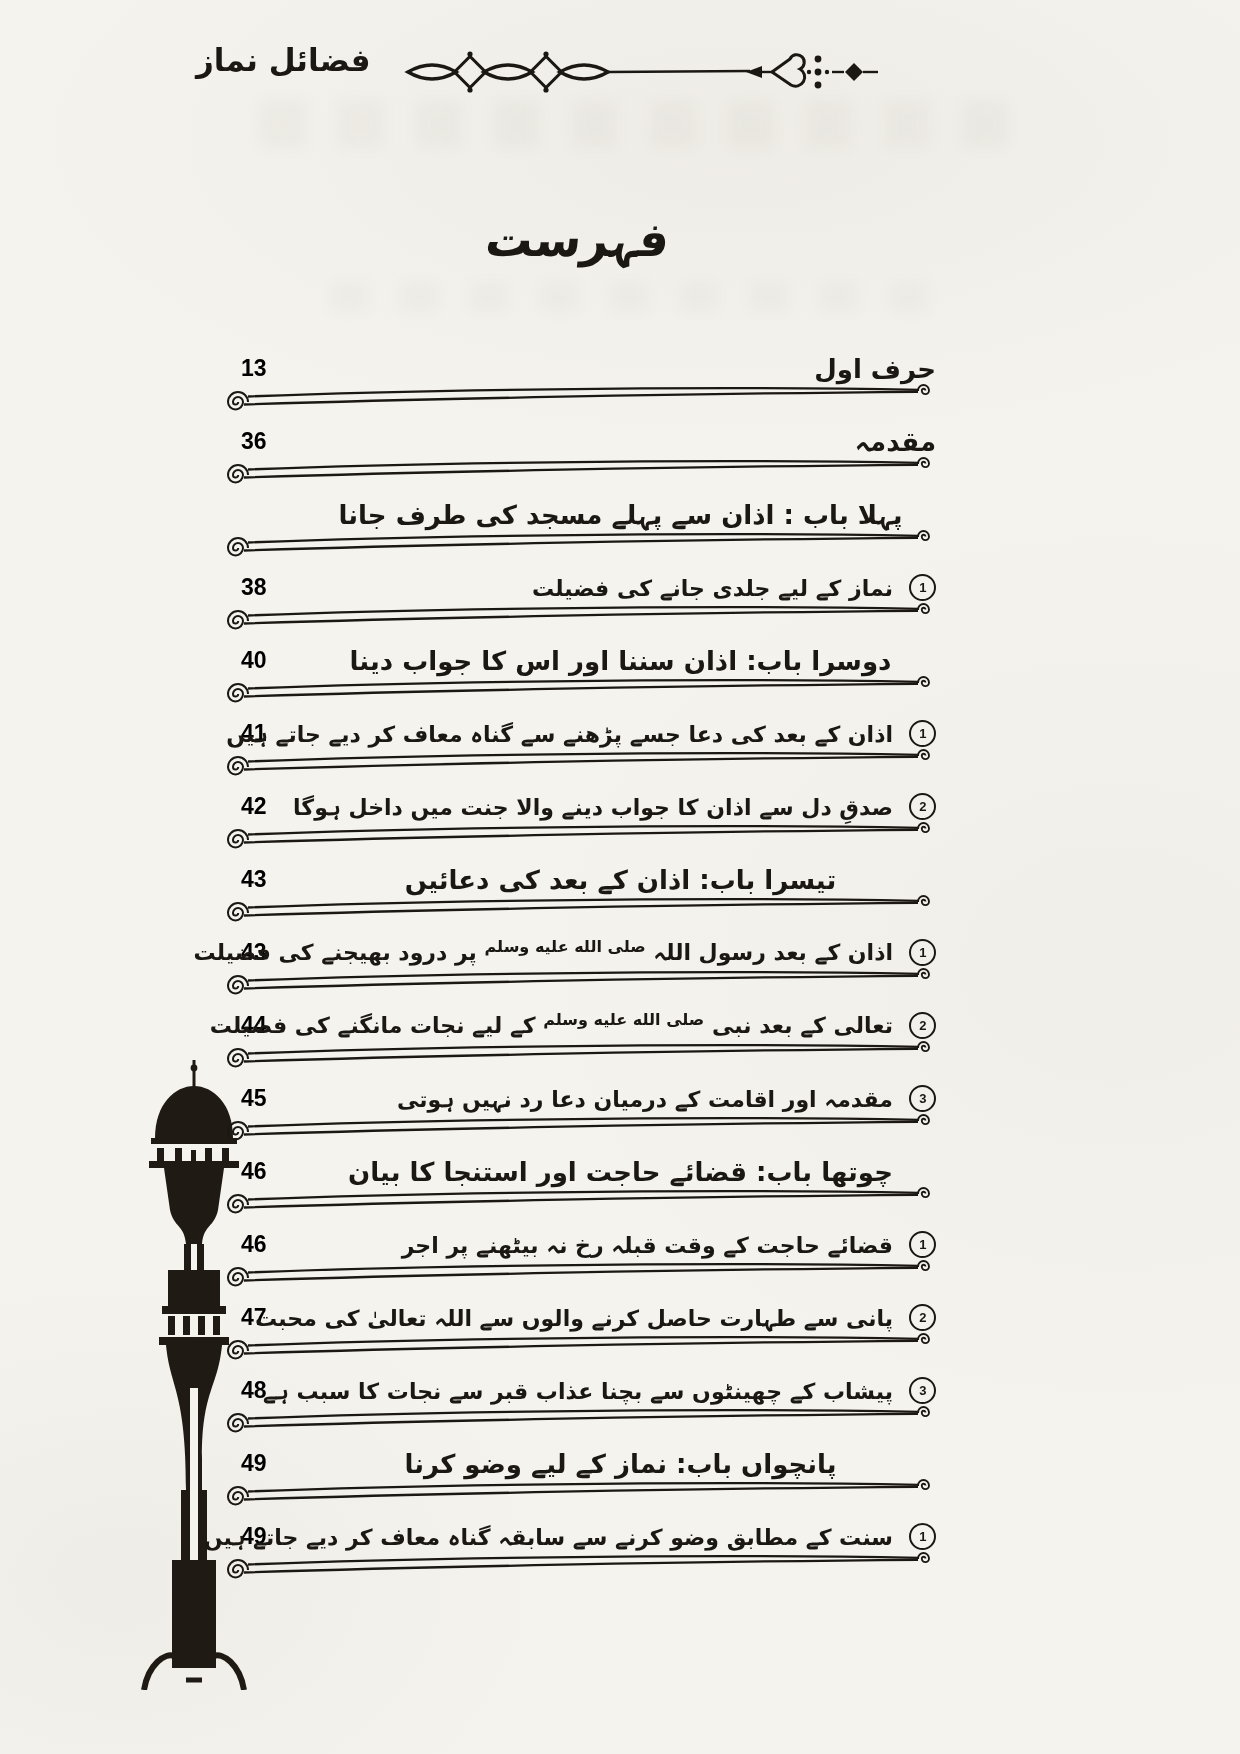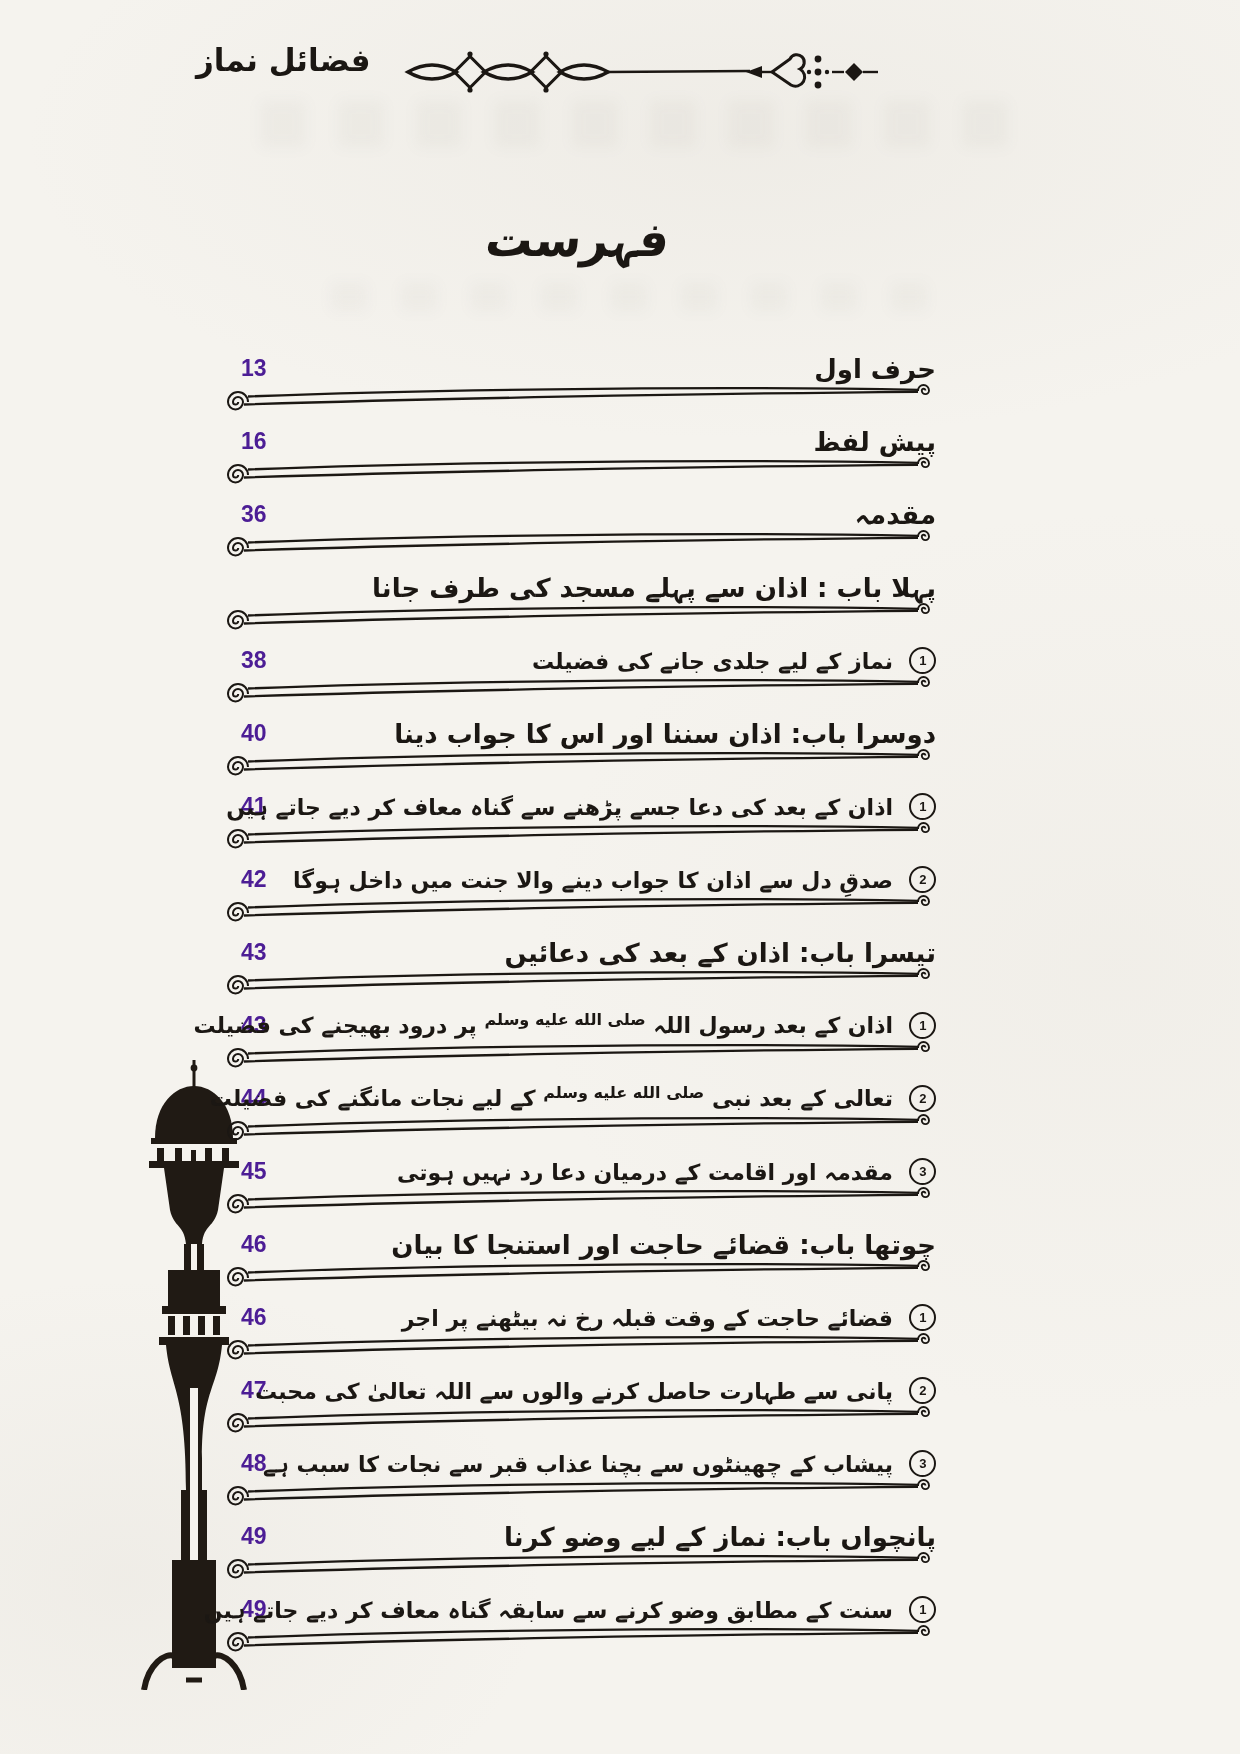--- a/index.html
+++ b/index.html
@@ -37,28 +37,28 @@
     direction:rtl;
   }
 
   
   .toc{position:absolute;left:215px;top:339px;width:725px;z-index:2;}
   .toc-row{position:relative;height:73px;width:725px;}
   .rule{position:absolute;left:0;bottom:0;width:725px;height:32px;}
   .pagenum{
     position:absolute;left:26px;bottom:30px;
     font-family:"Liberation Sans","DejaVu Sans",sans-serif;
-    font-size:23px;font-weight:bold;color:#4c1d95;
+    font-size:23px;font-weight:bold;color:#000000;
   }
   .entry-text{
     position:absolute;right:4px;bottom:28px;left:90px;
     direction:rtl;text-align:right;white-space:nowrap;
     font-weight:bold;
   }
-  .toc-row.chapter .entry-text{font-size:26px;letter-spacing:-.5px;}
+  .toc-row.chapter .entry-text{font-size:26px;letter-spacing:-.5px;text-align:center;}
   .toc-row.front   .entry-text{font-size:26px;}
   .toc-row.item    .entry-text{font-size:22px;letter-spacing:-.5px;}
   .marker{
     display:inline-flex;align-items:center;justify-content:center;
     width:23px;height:23px;border:2.4px solid #1b1713;border-radius:50%;
     font-family:"Liberation Sans",sans-serif;font-size:13px;font-weight:bold;
     margin-left:16px;vertical-align:middle;transform:translateY(-2px);
   }
   .honorific{font-size:16px;font-weight:bold;letter-spacing:-.5px;vertical-align:super;}
 
@@ -137,30 +137,20 @@
     <span class="pagenum">13</span>
     <span class="entry-text"><span>حرف اول</span></span>
     <span class="rule"><svg width="725" height="32" viewBox="0 0 725 32" fill="none" stroke="#1b1713">
           <path stroke-width="2" d="M 33 22 a 10 10 0 1 0 -20 0 a 7.5 7.5 0 1 0 15 0 a 5 5 0 1 0 -10 0 a 2.6 2.6 0 1 0 5.2 0"></path>
           <path stroke-width="2.3" d="M 33 16.5 C 180 10.5 470 5.5 704 9.8"></path>
           <path stroke-width="2.3" d="M 29 24.5 C 200 19 480 13.5 703 11.8"></path>
           <path stroke-width="1.9" d="M 703 10.5 a 5.5 5.5 0 1 1 11 0 a 3.6 3.6 0 1 1 -7.2 0 a 1.8 1.8 0 1 1 3.6 0"></path>
         </svg></span>
   </div>
     <div class="toc-row front">
-    <span class="pagenum">16</span>
-    <span class="entry-text"><span>پیش لفظ</span></span>
-    <span class="rule"><svg width="725" height="32" viewBox="0 0 725 32" fill="none" stroke="#1b1713">
-          <path stroke-width="2" d="M 33 22 a 10 10 0 1 0 -20 0 a 7.5 7.5 0 1 0 15 0 a 5 5 0 1 0 -10 0 a 2.6 2.6 0 1 0 5.2 0"></path>
-          <path stroke-width="2.3" d="M 33 16.5 C 180 10.5 470 5.5 704 9.8"></path>
-          <path stroke-width="2.3" d="M 29 24.5 C 200 19 480 13.5 703 11.8"></path>
-          <path stroke-width="1.9" d="M 703 10.5 a 5.5 5.5 0 1 1 11 0 a 3.6 3.6 0 1 1 -7.2 0 a 1.8 1.8 0 1 1 3.6 0"></path>
-        </svg></span>
-  </div>
-    <div class="toc-row front">
     <span class="pagenum">36</span>
     <span class="entry-text"><span>مقدمہ</span></span>
     <span class="rule"><svg width="725" height="32" viewBox="0 0 725 32" fill="none" stroke="#1b1713">
           <path stroke-width="2" d="M 33 22 a 10 10 0 1 0 -20 0 a 7.5 7.5 0 1 0 15 0 a 5 5 0 1 0 -10 0 a 2.6 2.6 0 1 0 5.2 0"></path>
           <path stroke-width="2.3" d="M 33 16.5 C 180 10.5 470 5.5 704 9.8"></path>
           <path stroke-width="2.3" d="M 29 24.5 C 200 19 480 13.5 703 11.8"></path>
           <path stroke-width="1.9" d="M 703 10.5 a 5.5 5.5 0 1 1 11 0 a 3.6 3.6 0 1 1 -7.2 0 a 1.8 1.8 0 1 1 3.6 0"></path>
         </svg></span>
   </div>
     <div class="toc-row chapter">

